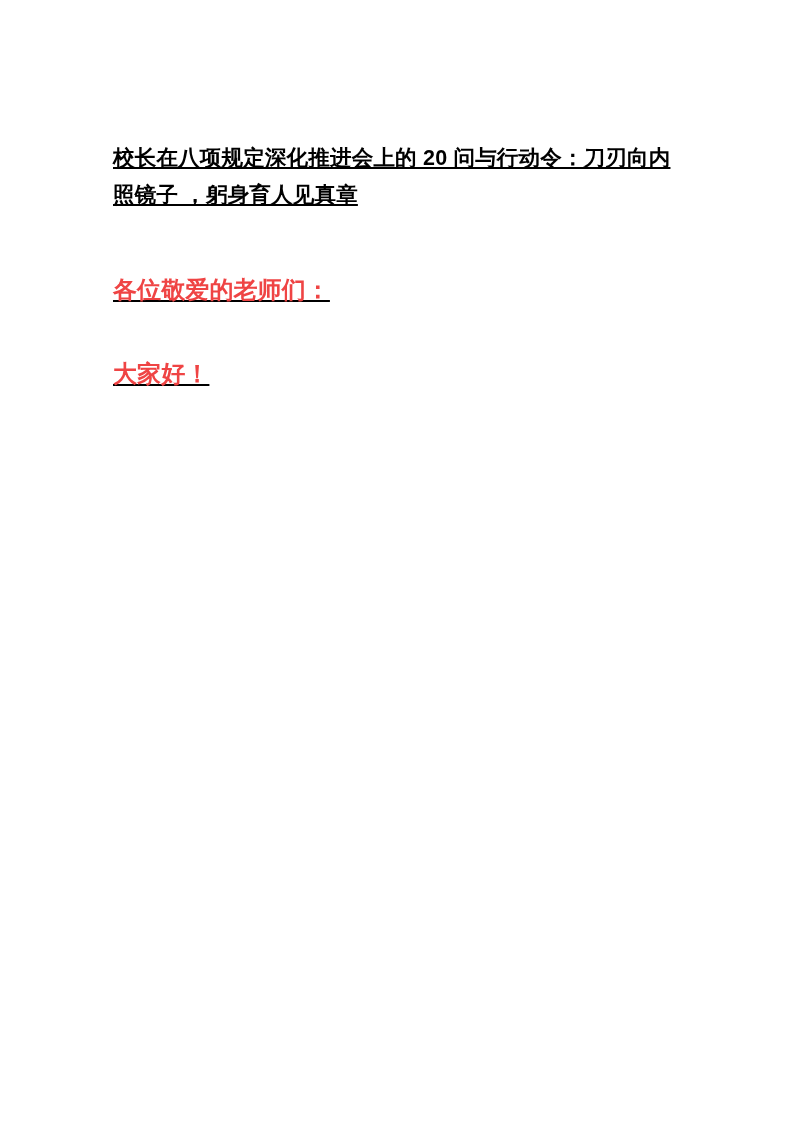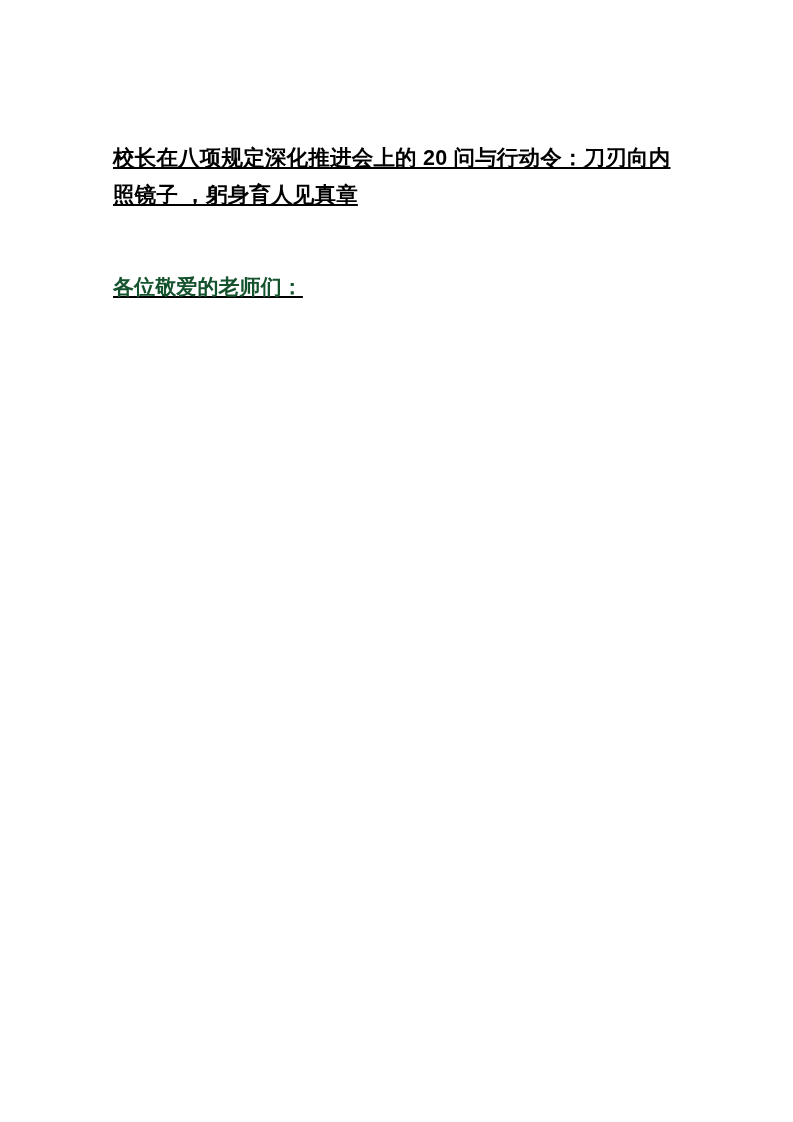--- a/index.html
+++ b/index.html
@@ -25,32 +25,33 @@
   }
   .doc-title {
     font-size: 21.5px;
     font-weight: bold;
     line-height: 1.72;
     letter-spacing: 0.2px;
     margin: 0 0 52px 0;
     color: #000;
   }
   .doc-para {
-    font-size: 21px;
+    font-size: 24px;
     font-weight: bold;
     line-height: 2.0;
     letter-spacing: 0.1px;
     margin: 0 0 36px 0;
-    color: #14532d;
+    color: #ef4444;
     text-align: justify;
     text-justify: inter-ideograph;
   }
   .doc-para:last-child {
     margin-bottom: 0;
   }
 </style>
 </head>
 <body>
 
 <div class="page">
   <h1 class="doc-title">校长在八项规定深化推进会上的 20 问与行动令：刀刃向内照镜子 ，躬身育人见真章</h1>
   <p class="doc-para">各位敬爱的老师们：</p>
+  <p class="doc-para">大家好！</p>
 </div>
 
 </body></html>

